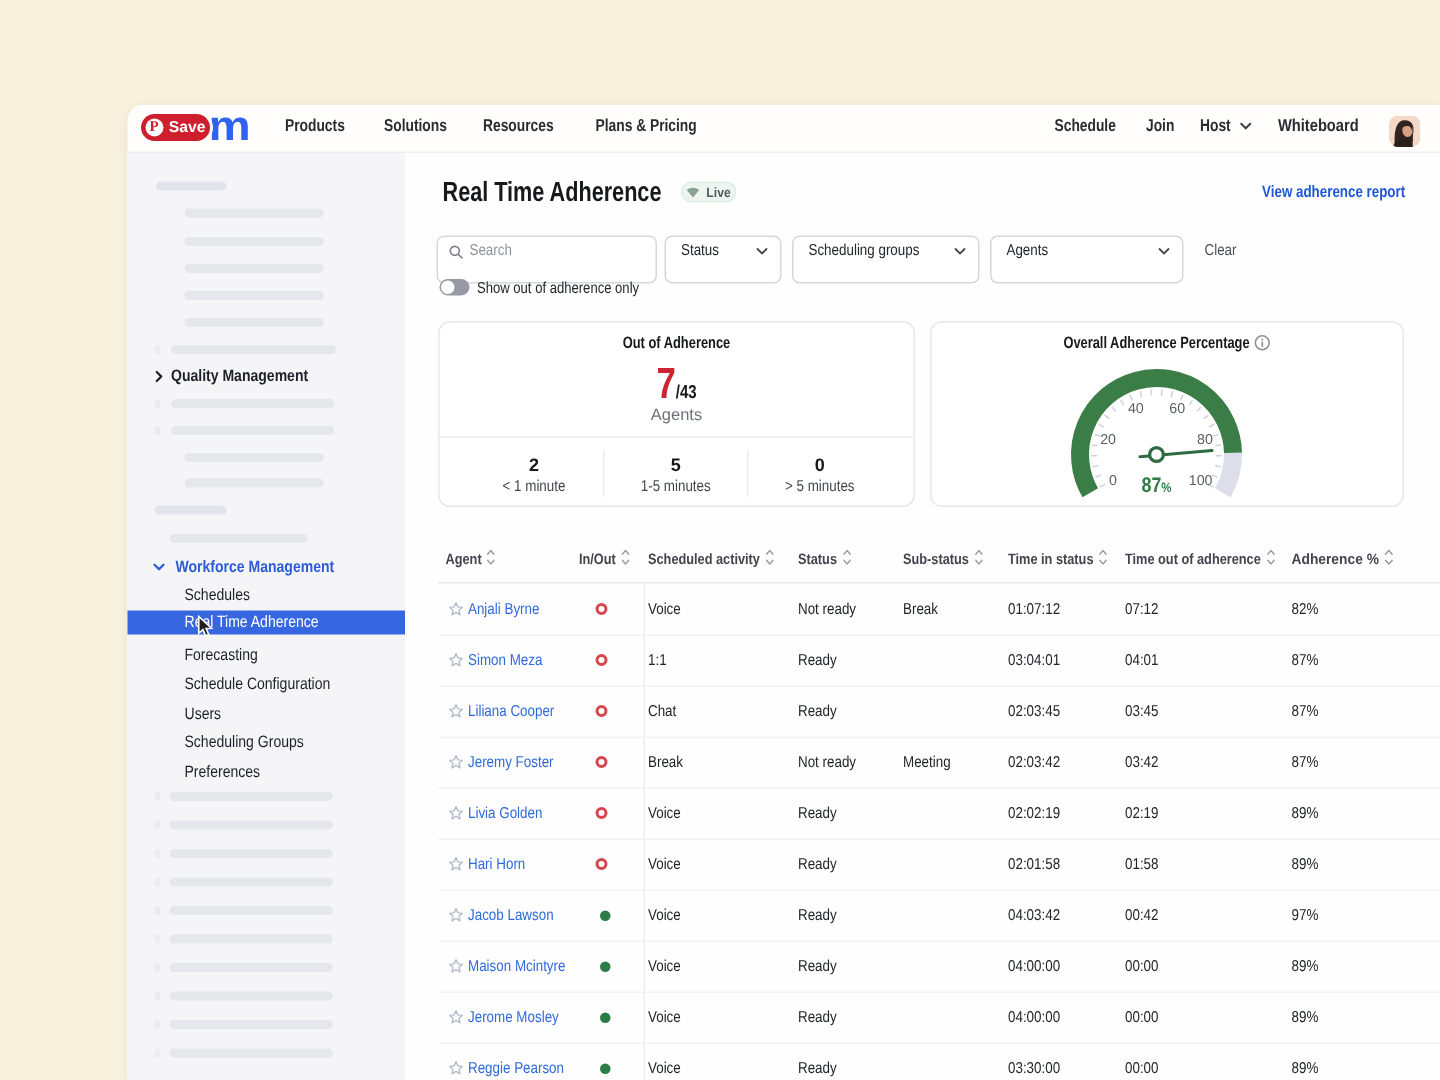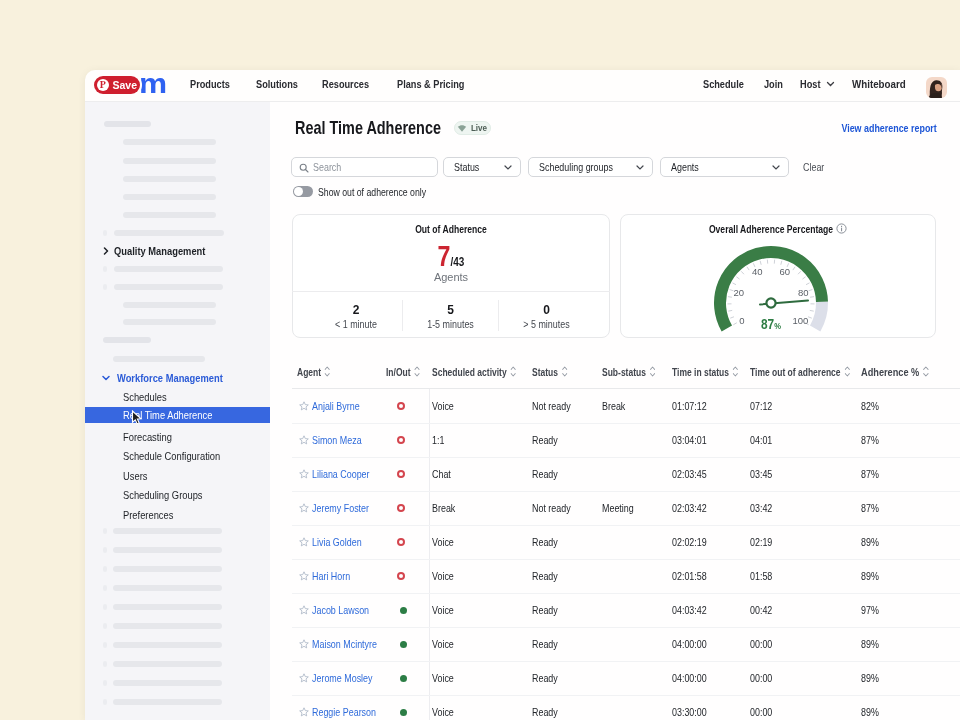--- a/index.html
+++ b/index.html
@@ -20,21 +20,21 @@
 .bar { position:absolute; height:6px; border-radius:3px; background:#e6e7eb; }
 .nub { position:absolute; width:4px; height:6px; border-radius:2px; background:#ebecf0; }
 .sitem { position:absolute; font-size:11px; color:#1d2025; white-space:nowrap; height:12px; line-height:12px; transform:scaleX(0.85); transform-origin:0 50%; }
 #selrow { position:absolute; left:85px; top:407px; width:185px; height:16px; background:#3767e0; }
 #selrow span { position:absolute; left:38px; top:2px; font-size:11px; color:#fff; white-space:nowrap; display:inline-block; transform:scaleX(0.85); transform-origin:0 50%; }
 
 #title { position:absolute; left:295px; top:117px; font-size:18.5px; font-weight:700; color:#17181c; transform:scaleX(0.78); transform-origin:0 50%; white-space:nowrap; }
 #livebadge { position:absolute; left:454px; top:120.5px; width:37px; height:14px; background:#eef5f1; border:1px solid #e1ece6; border-radius:8px; display:flex; align-items:center; justify-content:center; gap:2.5px; }
 #livebadge span { font-size:9px; font-weight:700; color:#4e5e56; transform:scaleX(0.9); }
 #viewrep { position:absolute; right:23px; top:122px; font-size:11px; font-weight:700; color:#1e56d6; transform:scaleX(0.81); transform-origin:100% 50%; white-space:nowrap; }
-.field { position:absolute; top:157px; height:20px; border:1px solid #d5d7db; border-radius:5px; background:#fff; }
+.field { position:absolute; top:157px; height:32px; border:1px solid #d5d7db; border-radius:5px; background:#fff; }
 .fieldtext { position:absolute; top:3px; font-size:10.5px; color:#23262b; transform:scaleX(0.85); transform-origin:0 50%; white-space:nowrap; }
 .chev { position:absolute; top:7px; }
 #cleartxt { position:absolute; left:803px; top:161px; font-size:10.5px; color:#4a4e55; transform:scaleX(0.85); transform-origin:0 50%; }
 #toggle { position:absolute; left:293px; top:186px; width:20px; height:11px; background:#969aa2; border-radius:6px; }
 #toggle .knob { position:absolute; left:1px; top:1px; width:9px; height:9px; background:#fff; border-radius:50%; }
 #toglabel { position:absolute; left:318px; top:186px; font-size:10.5px; color:#23262b; transform:scaleX(0.83); transform-origin:0 50%; white-space:nowrap; }
 .card { position:absolute; top:214px; height:124px; background:#fff; border:1px solid #e7e8ea; border-radius:8px; }
 .ctitle { position:absolute; font-size:11px; font-weight:700; color:#17181c; white-space:nowrap; }
 
 .th { position:absolute; font-size:10px; font-weight:700; color:#41454d; white-space:nowrap; height:12px; line-height:12px; top:366px; transform:scaleX(0.85); transform-origin:0 50%; }

